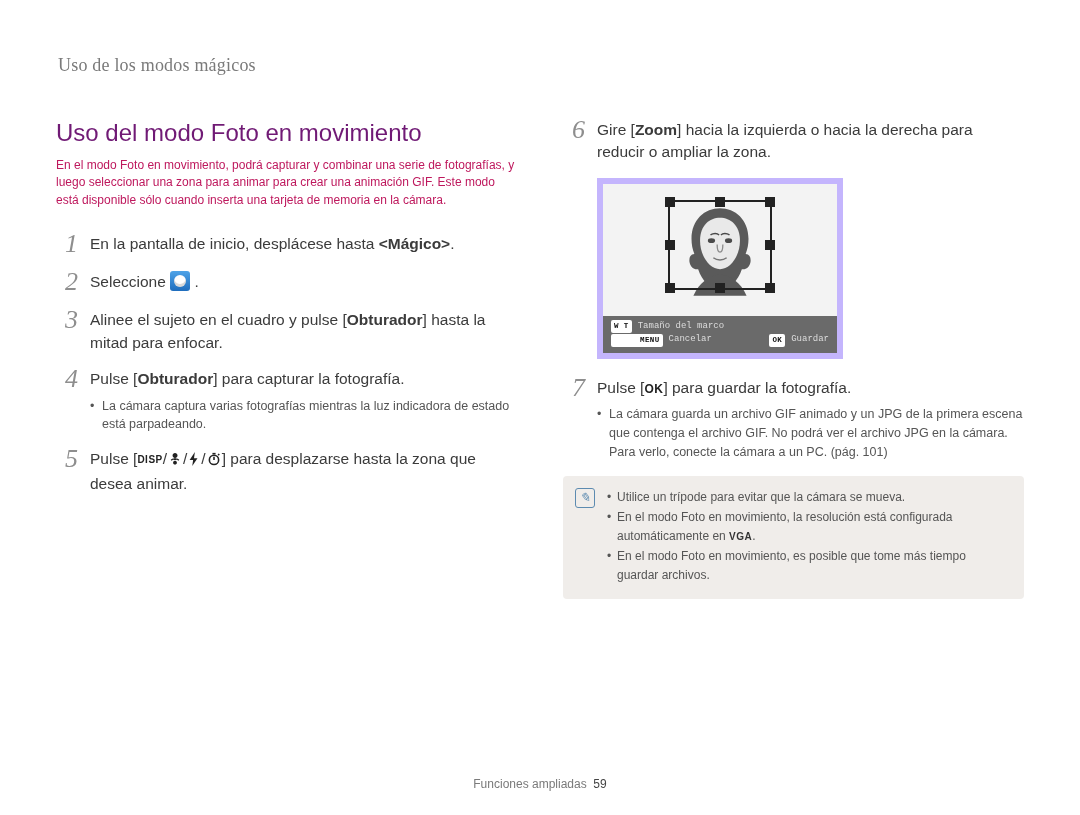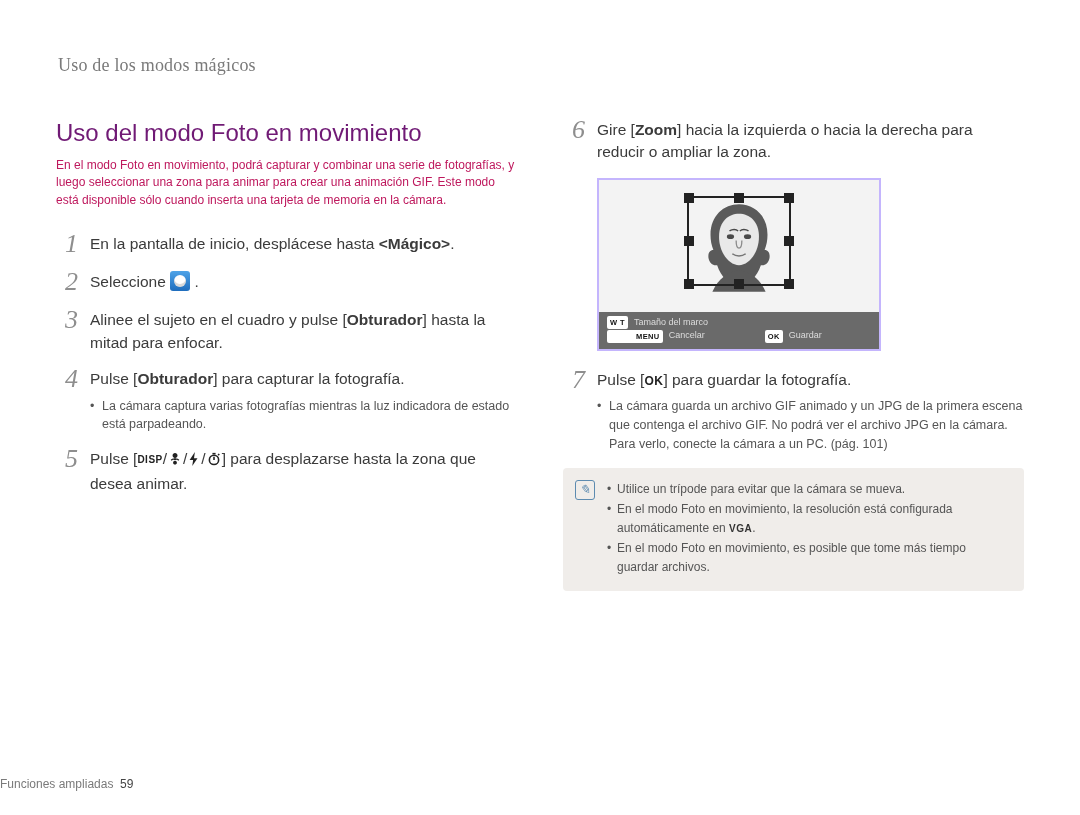--- a/index.html
+++ b/index.html
@@ -16,21 +16,21 @@
   .step-body { font-size: 15.5px; line-height: 1.45; color: #3b3b3b; }
   .step-body b { font-weight: 700; }
   .sub { list-style: none; margin-top: 6px; }
   .sub li { font-size: 12.5px; color: #555; line-height: 1.5; position: relative; padding-left: 12px; }
   .sub li::before { content: "•"; position: absolute; left: 0; top: 0; }
   .mode-icon { display: inline-block; width: 20px; height: 20px; background: linear-gradient(#4ea3e8, #1f6dbd); border-radius: 3px; vertical-align: -4px; position: relative; }
   .mode-icon::after { content: ""; position: absolute; left: 4px; top: 4px; width: 12px; height: 12px; border-radius: 50%; background: #fff; box-shadow: inset 0 -3px 0 rgba(0,0,0,0.15); }
   .inline-icon { display: inline-block; vertical-align: -2px; margin: 0 1px; }
   .disp-label { display:inline-block; font-size:10px; font-weight:900; letter-spacing:0.5px; color:#222; vertical-align:1px; }
   .ok-label { display:inline-block; font-size:12px; font-weight:900; letter-spacing:0.5px; color:#222; vertical-align:0; }
-  .screenshot { width: 284px; border: 2px solid #c4b5fd; margin: 14px 0 18px 34px; }
+  .screenshot { width: 246px; border: 6px solid #c4b5fd; margin: 14px 0 18px 34px; font-family: Liberation Mono, monospace; }
   .shot-img { height: 132px; background: #f3f3f3; position: relative; overflow: hidden; }
   .face { position: absolute; left: 50%; top: 52%; transform: translate(-50%,-50%); width: 95px; height: 108px; }
   .crop { position: absolute; left: 50%; top: 46%; transform: translate(-50%,-50%); width: 104px; height: 90px; border: 2px solid #222; }
   .crop .h { position: absolute; width: 10px; height: 10px; background: #222; }
   .crop .h.tl { left:-5px; top:-5px;} .crop .h.tr { right:-5px; top:-5px;}
   .crop .h.bl { left:-5px; bottom:-5px;} .crop .h.br { right:-5px; bottom:-5px;}
   .crop .h.tc { left:50%; top:-5px; margin-left:-5px;} .crop .h.bc { left:50%; bottom:-5px; margin-left:-5px;}
   .crop .h.lc { left:-5px; top:50%; margin-top:-5px;} .crop .h.rc { right:-5px; top:50%; margin-top:-5px;}
   .shot-bar { background: #6a6a6a; color: #ddd; font-size: 9px; padding: 4px 8px 6px; line-height: 1.5; }
   .shot-bar .row { display: flex; align-items: center; gap: 6px; }
@@ -39,21 +39,21 @@
   .tag { display:inline-block; background:#111; color:#fff; font-size:7.5px; font-weight:700; padding:1px 3px; border-radius:2px; letter-spacing:0.4px; }
   .tag.menu { background:#fff; color:#111;padding-left:29px; }
   .tag.ok { background:#fff; color:#111; }
   .tag.wt { background:#fff; color:#111; }
   .note-box { background: #f0edea; border-radius: 4px; padding: 12px 14px 12px 44px; position: relative; margin-top: 10px; }
   .note-box .note-icon { position: absolute; left: 12px; top: 12px; width: 20px; height: 20px; border: 1.5px solid #5d8bb0; border-radius: 3px; display:flex; align-items:center; justify-content:center; color:#5d8bb0; font-size:13px; font-style:italic; font-family: Georgia, serif; }
   .note-box ul { list-style: none; }
   .note-box li { font-size: 12px; color: #555; line-height: 1.55; position: relative; padding-left: 10px; margin-bottom: 2px; }
   .note-box li::before { content: "•"; position: absolute; left: 0; }
   .vga { display:inline-block; font-size:10px; font-weight:900; letter-spacing:0.5px; color:#333; vertical-align:0; }
-  .footer { position: absolute; bottom: 24px; left: 0; right: 0; text-align: left; font-size: 12px; color: #7a7a7a; }
+  .footer { position: absolute; bottom: 24px; left: 0; right: 0; text-align: center; font-size: 12px; color: #7a7a7a; }
   .footer .pg { color: #444; }
 </style>
 </head>
 <body>
 
 <div class="page">
 
   <div class="breadcrumb">Uso de los modos mágicos</div>
 
   <div class="cols">

